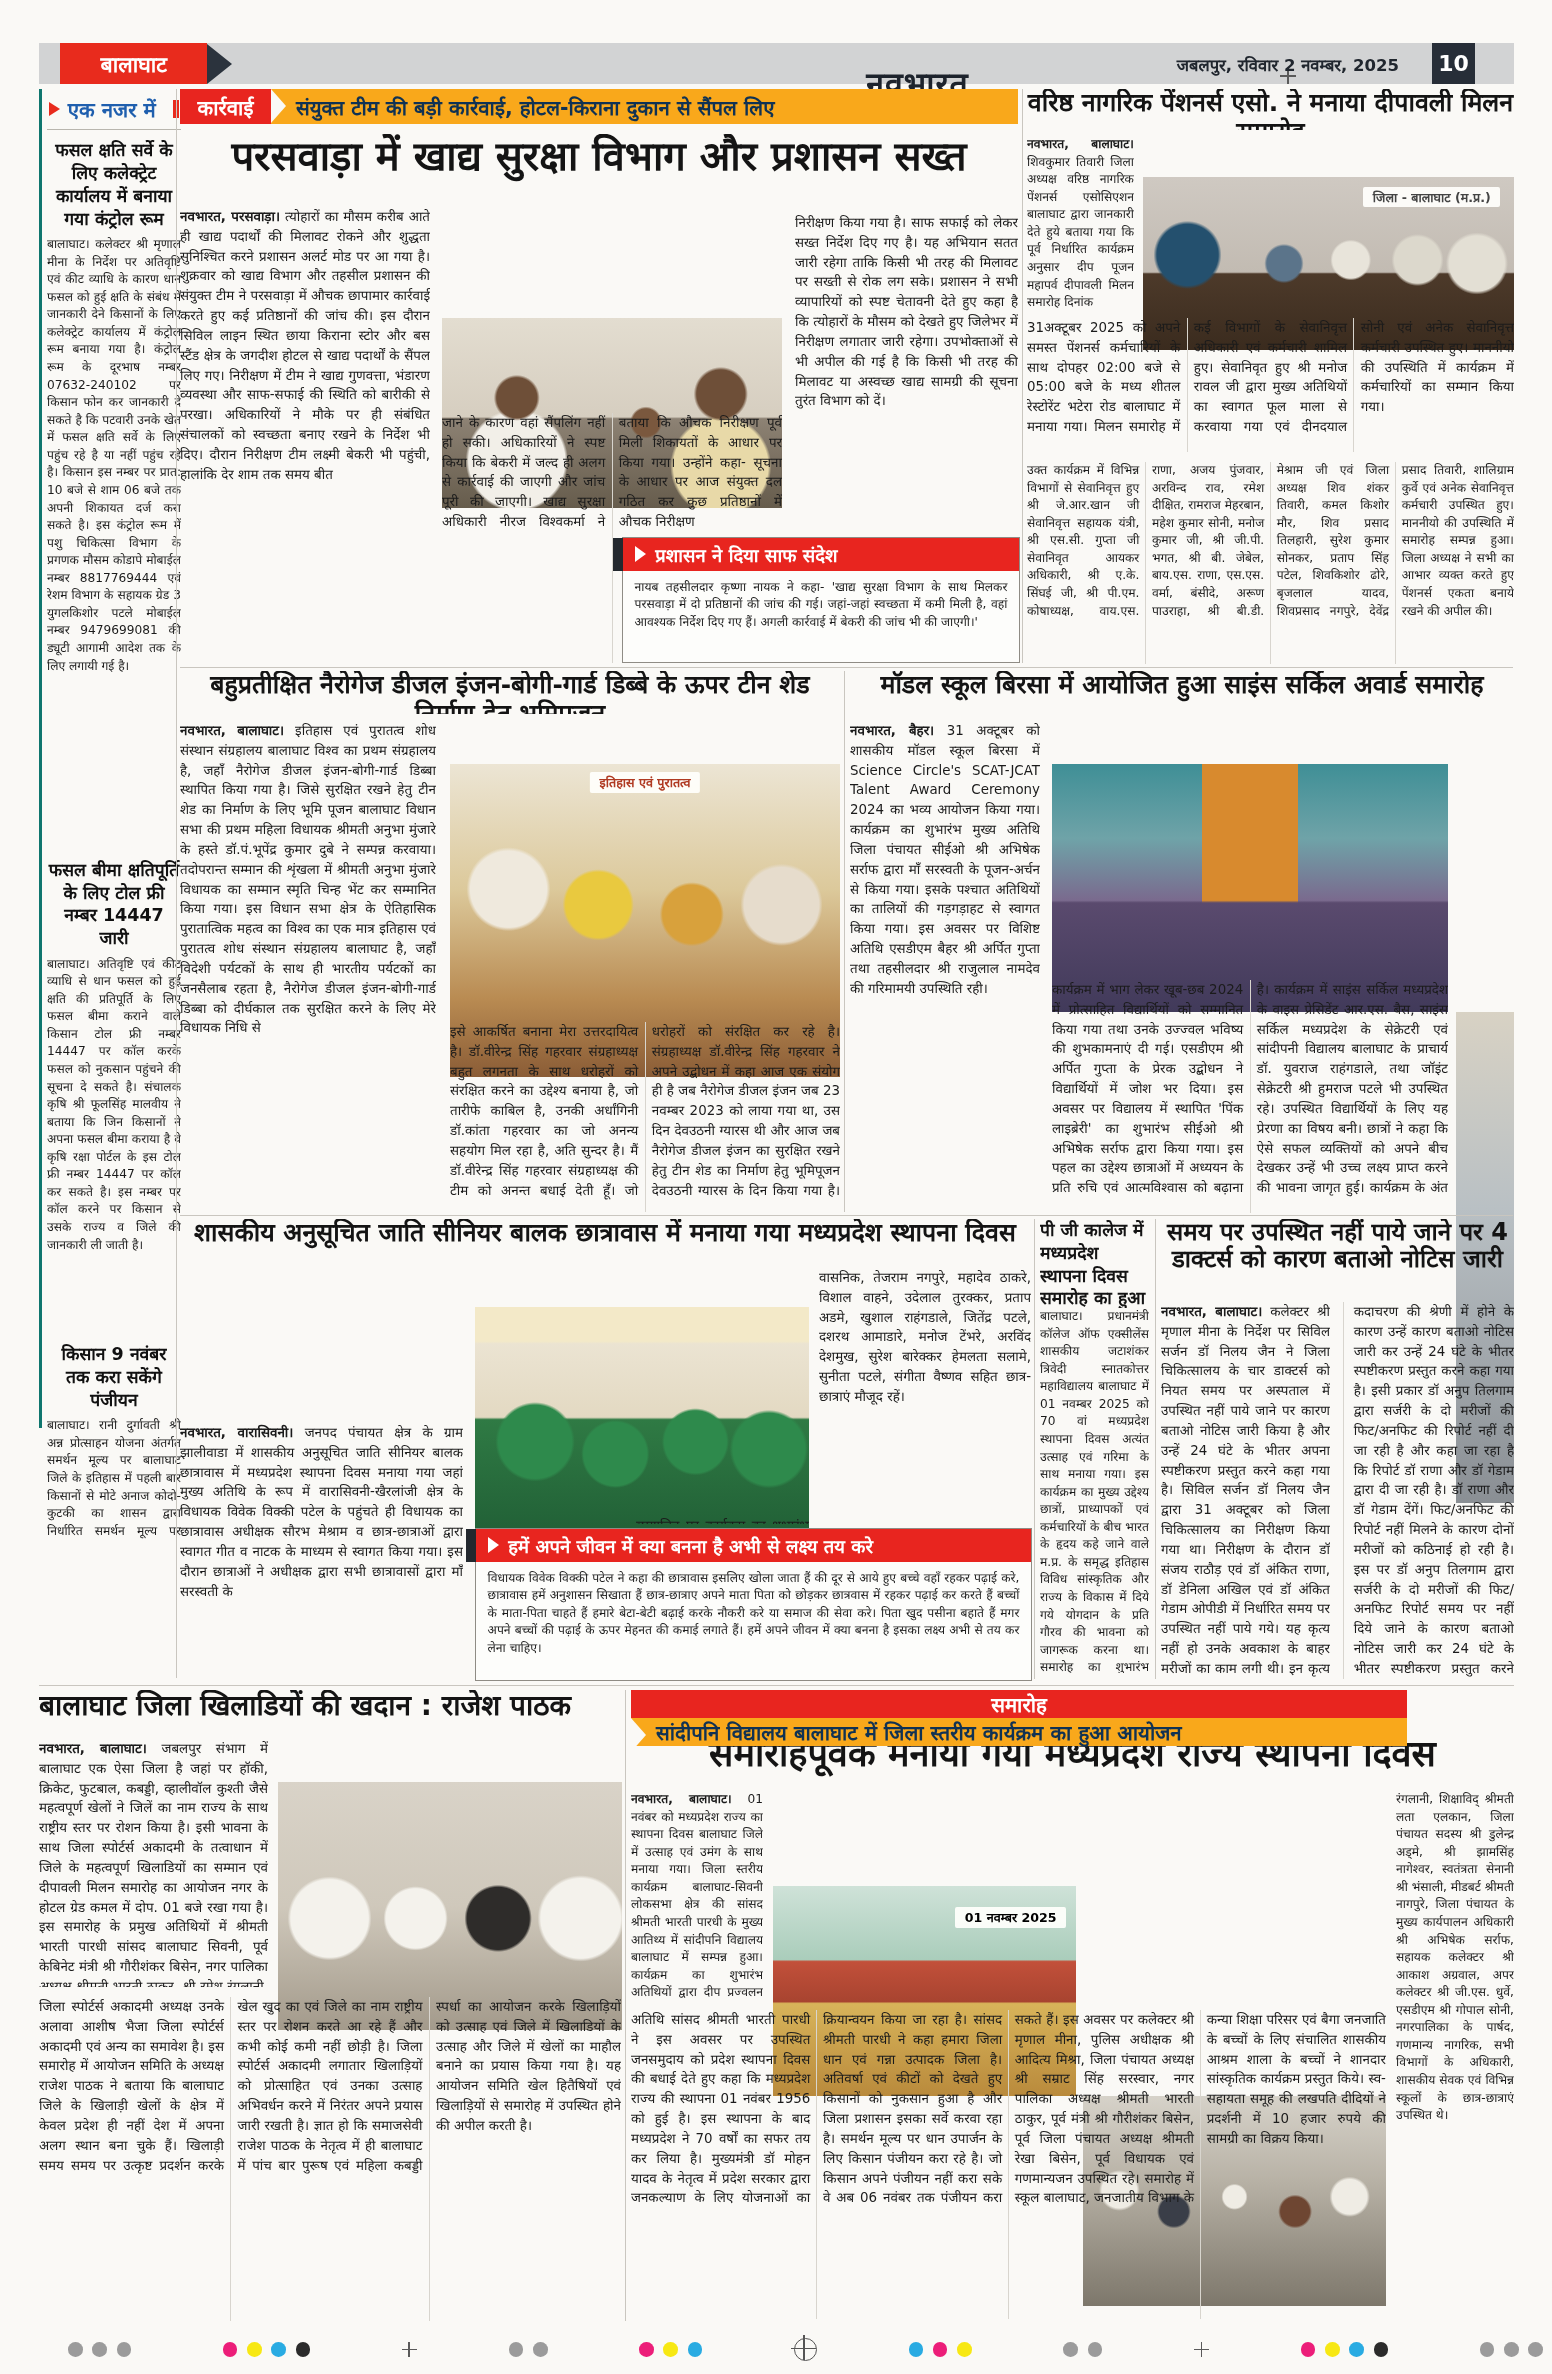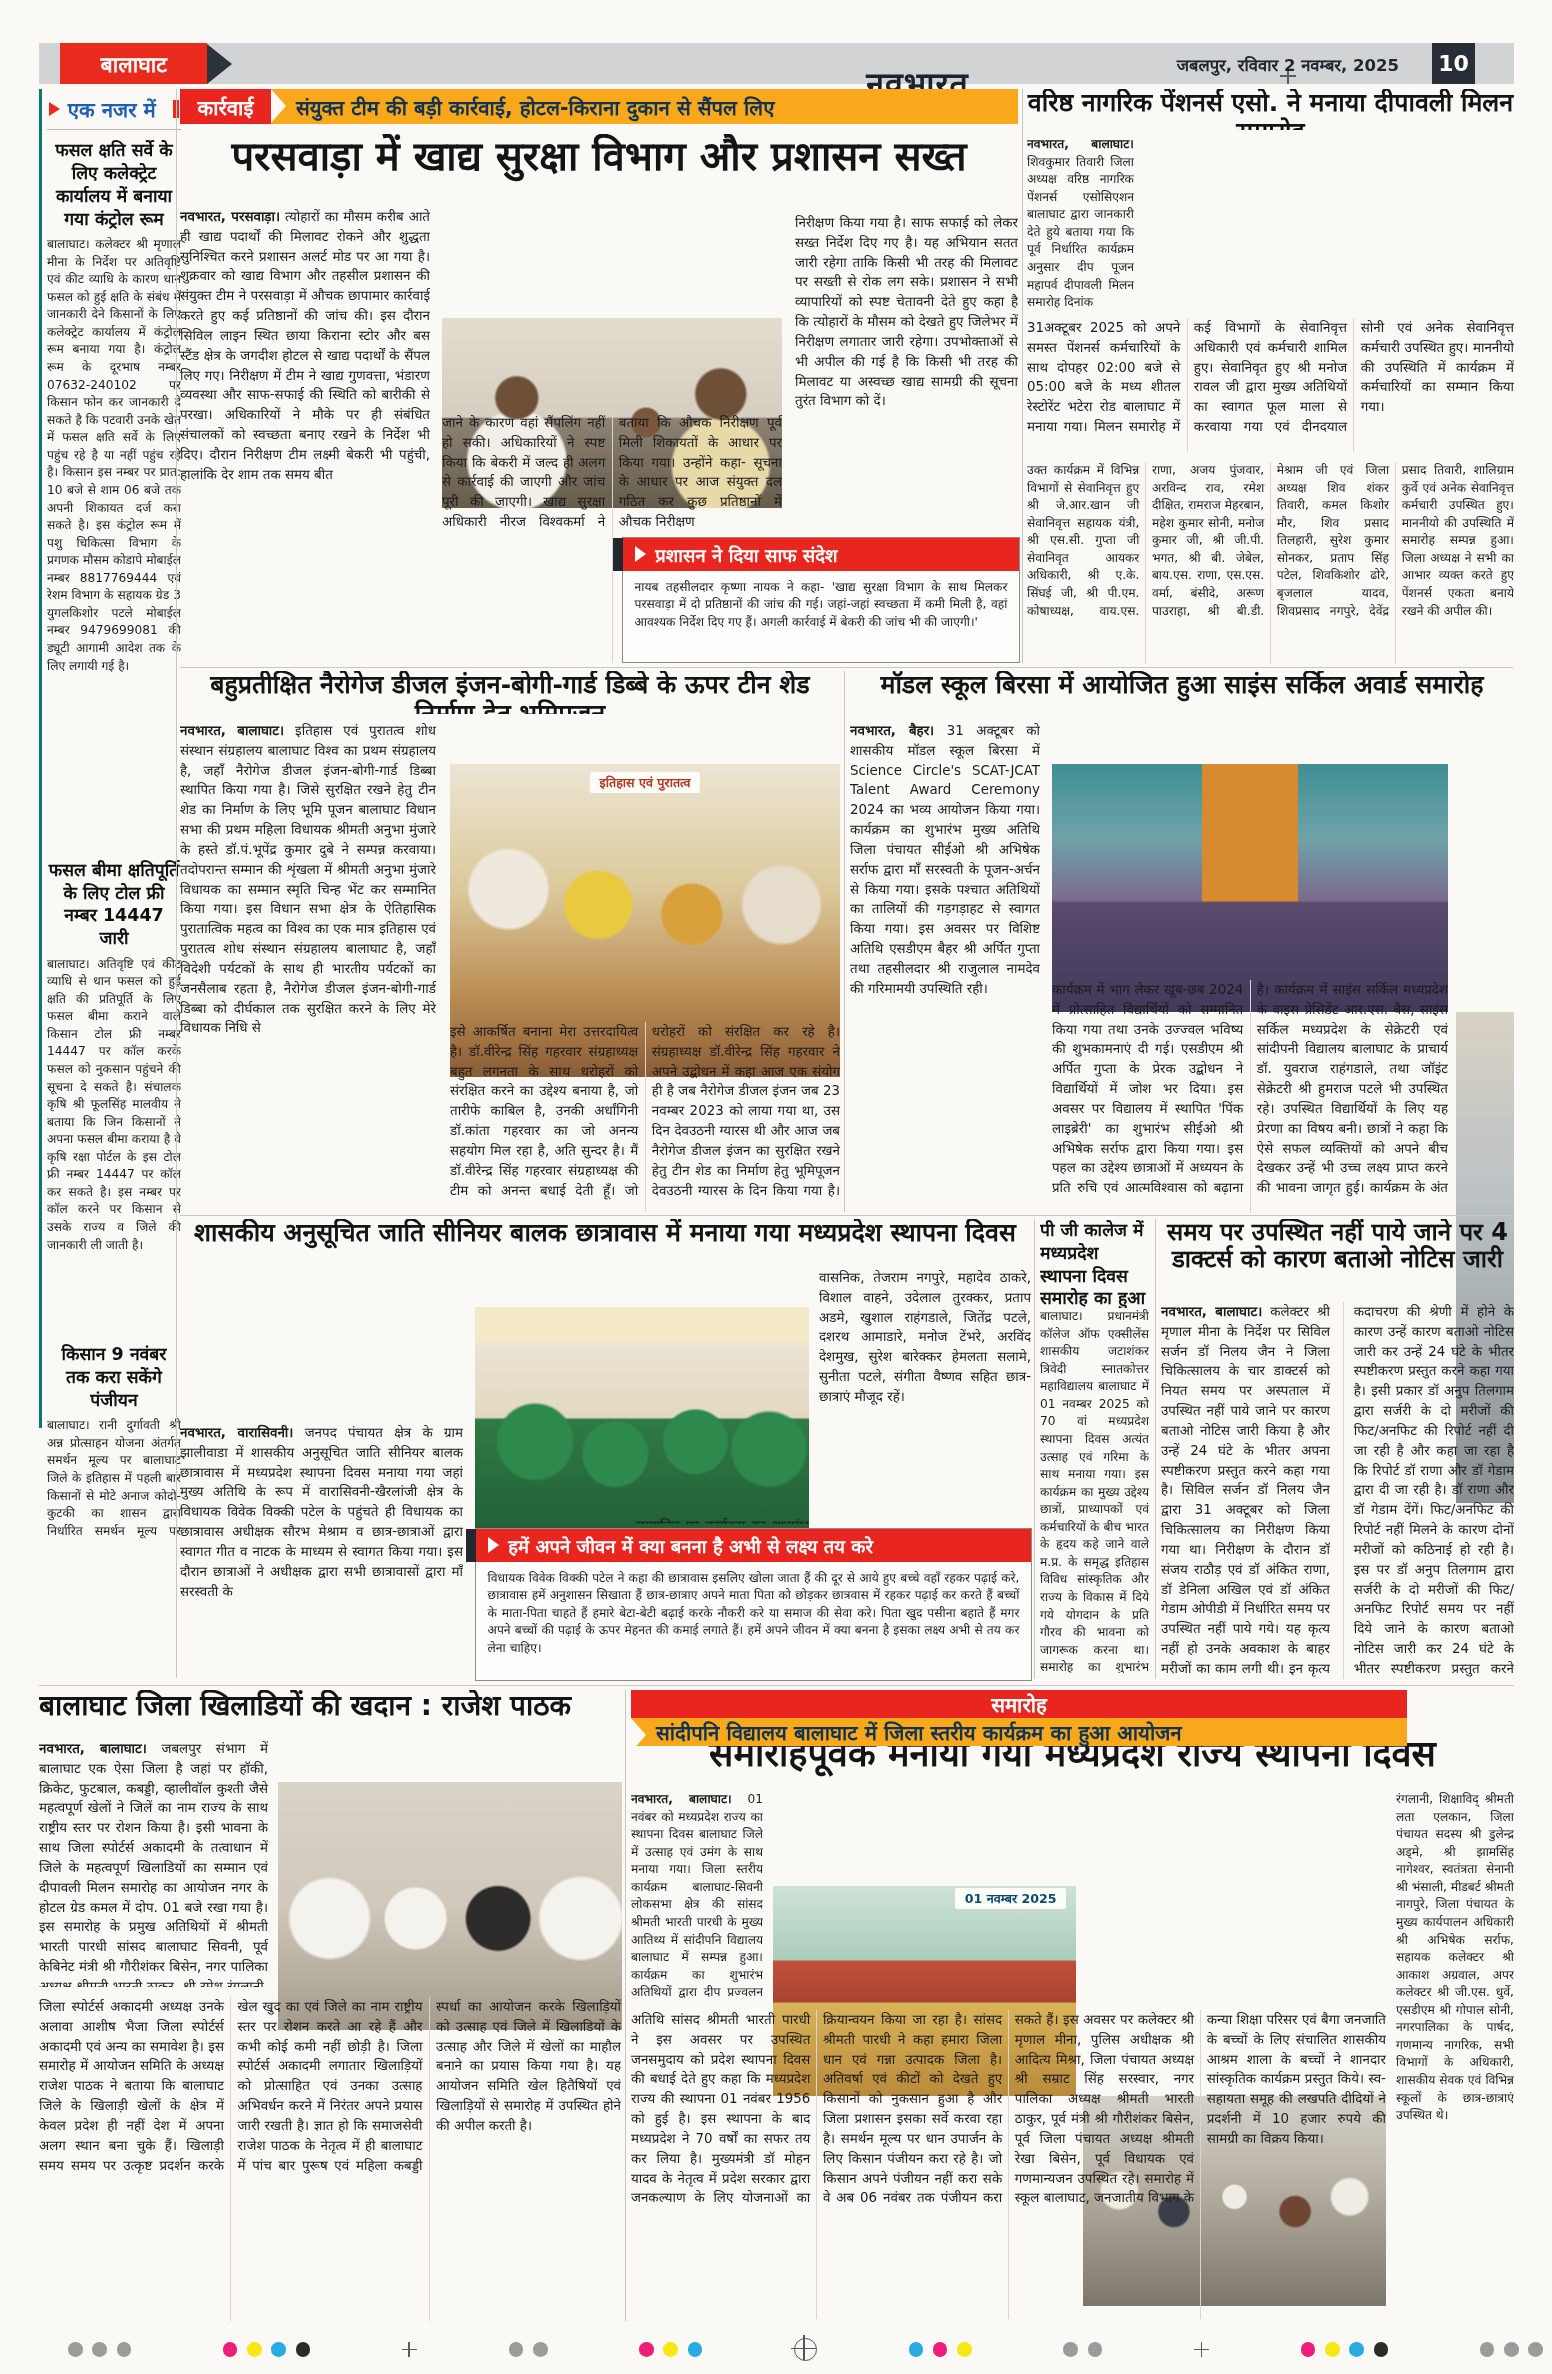--- a/index.html
+++ b/index.html
@@ -122,20 +122,23 @@
         </div>
       <div class="nb-body body-text small" style="height:82px;">नायब तहसीलदार कृष्णा नायक ने कहा- 'खाद्य सुरक्षा विभाग के साथ मिलकर परसवाड़ा में दो प्रतिष्ठानों की जांच की गई। जहां-जहां स्वच्छता में कमी मिली है, वहां आवश्यक निर्देश दिए गए हैं। अगली कार्रवाई में बेकरी की जांच भी की जाएगी।'</div>
     </div>
   </div>
 
   <div class="abs" style="left:1027px;top:89px;width:487px;height:574px;">
     <div class="hl" style="font-size:25px;text-align:center;height:41px;overflow:hidden;">वरिष्ठ नागरिक पेंशनर्स एसो. ने मनाया दीपावली मिलन समारोह</div>
     <div class="abs body-text small" style="left:0;top:47px;width:107px;height:173px;">
       <span class="byline">नवभारत, बालाघाट।</span> <span>शिवकुमार तिवारी जिला अध्यक्ष वरिष्ठ नागरिक पेंशनर्स एसोसिएशन बालाघाट द्वारा जानकारी देते हुये बताया गया कि पूर्व निर्धारित कार्यक्रम अनुसार दीप पूजन महापर्व दीपावली मिलन समारोह दिनांक</span>
     </div>
+    <div class="abs photo ph-meet" style="left:116px;top:47px;width:371px;height:173px;">
+      <div class="photo-banner" style="right:13.6px;top:9.7px;color:#444;">जिला - बालाघाट (म.प्र.)</div>
+    </div>
     <div class="abs body-text cols3" style="left:0;top:229px;width:487px;height:134px;">31अक्टूबर 2025 को अपने समस्त पेंशनर्स कर्मचारियों के साथ दोपहर 02:00 बजे से 05:00 बजे के मध्य शीतल रेस्टोरेंट भटेरा रोड बालाघाट में मनाया गया। मिलन समारोह में कई विभागों के सेवानिवृत्त अधिकारी एवं कर्मचारी शामिल हुए। सेवानिवृत हुए श्री मनोज रावल जी द्वारा मुख्य अतिथियों का स्वागत फूल माला से करवाया गया एवं दीनदयाल सोनी एवं अनेक सेवानिवृत्त कर्मचारी उपस्थित हुए। माननीयो की उपस्थिति में कार्यक्रम में कर्मचारियों का सम्मान किया गया।</div>
     <div class="abs body-text small cols4" style="left:0;top:373px;width:487px;height:202px;">उक्त कार्यक्रम में विभिन्न विभागों से सेवानिवृत्त हुए श्री जे.आर.खान जी सेवानिवृत्त सहायक यंत्री, श्री एस.सी. गुप्ता जी सेवानिवृत आयकर अधिकारी, श्री ए.के. सिंघई जी, श्री पी.एम. कोषाध्यक्ष, वाय.एस. राणा, अजय पुंजवार, अरविन्द राव, रमेश दीक्षित, रामराज मेहरबान, महेश कुमार सोनी, मनोज कुमार जी, श्री जी.पी. भगत, श्री बी. जेबेल, बाय.एस. राणा, एस.एस. वर्मा, बंसीदे, अरूण पाउराहा, श्री बी.डी. मेश्राम जी एवं जिला अध्यक्ष शिव शंकर तिवारी, कमल किशोर मौर, शिव प्रसाद तिलहारी, सुरेश कुमार सोनकर, प्रताप सिंह पटेल, शिवकिशोर ढोरे, बृजलाल यादव, शिवप्रसाद नगपुरे, देवेंद्र प्रसाद तिवारी, शालिग्राम कुर्वे एवं अनेक सेवानिवृत्त कर्मचारी उपस्थित हुए। माननीयो की उपस्थिति में समारोह सम्पन्न हुआ। जिला अध्यक्ष ने सभी का आभार व्यक्त करते हुए पेंशनर्स एकता बनाये रखने की अपील की।</div>
   </div>
 
   <div class="abs" style="left:180px;top:671px;width:660px;height:541px;">
     <div class="hl" style="font-size:25px;text-align:center;height:43px;overflow:hidden;">बहुप्रतीक्षित नैरोगेज डीजल इंजन-बोगी-गार्ड डिब्बे के ऊपर टीन शेड निर्माण हेतु भूमिपूजन</div>
     <div class="abs body-text" style="left:0;top:50px;width:256px;height:491px;">
       <span class="byline">नवभारत, बालाघाट।</span> <span>इतिहास एवं पुरातत्व शोध संस्थान संग्रहालय बालाघाट विश्व का प्रथम संग्रहालय है, जहाँ नैरोगेज डीजल इंजन-बोगी-गार्ड डिब्बा स्थापित किया गया है। जिसे सुरक्षित रखने हेतु टीन शेड का निर्माण के लिए भूमि पूजन बालाघाट विधान सभा की प्रथम महिला विधायक श्रीमती अनुभा मुंजारे के हस्ते डॉ.पं.भूपेंद्र कुमार दुबे ने सम्पन्न करवाया। तदोपरान्त सम्मान की शृंखला में श्रीमती अनुभा मुंजारे विधायक का सम्मान स्मृति चिन्ह भेंट कर सम्मानित किया गया। इस विधान सभा क्षेत्र के ऐतिहासिक पुरातात्विक महत्व का विश्व का एक मात्र इतिहास एवं पुरातत्व शोध संस्थान संग्रहालय बालाघाट है, जहाँ विदेशी पर्यटकों के साथ ही भारतीय पर्यटकों का जनसैलाब रहता है, नैरोगेज डीजल इंजन-बोगी-गार्ड डिब्बा को दीर्घकाल तक सुरक्षित करने के लिए मेरे विधायक निधि से</span>
     </div>
     <div class="abs photo ph-museum" style="left:270px;top:50px;width:390px;height:313px;">
@@ -197,21 +200,21 @@
   <div class="abs" style="left:631px;top:1690px;width:883px;height:631px;">
     <div class="kicker" style="width:776px;flex-direction:column;">
       <div class="kicker-badge">समारोह</div>
       <div class="kicker-strip">सांदीपनि विद्यालय बालाघाट में जिला स्तरीय कार्यक्रम का हुआ आयोजन</div>
     </div>
     <div class="hl" style="font-size:36px;text-align:center;margin-top:7.8px;height:52px;overflow:hidden;">समारोहपूर्वक मनाया गया मध्यप्रदेश राज्य स्थापना दिवस</div>
     <div class="abs body-text small" style="left:0;top:101px;width:132px;height:210px;">
       <span class="byline">नवभारत, बालाघाट।</span> <span>01 नवंबर को मध्यप्रदेश राज्य का स्थापना दिवस बालाघाट जिले में उत्साह एवं उमंग के साथ मनाया गया। जिला स्तरीय कार्यक्रम बालाघाट-सिवनी लोकसभा क्षेत्र की सांसद श्रीमती भारती पारधी के मुख्य आतिथ्य में सांदीपनि विद्यालय बालाघाट में सम्पन्न हुआ। कार्यक्रम का शुभारंभ अतिथियों द्वारा दीप प्रज्वलन के पश्चात मध्यप्रदेश गान के साथ किया गया।</span>
     </div>
     <div class="abs photo ph-stage" style="left:142px;top:101px;width:303px;height:210px;">
-      <div class="photo-banner" style="right:9.7px;top:2px;color:#0c4a6e;">01 नवम्बर 2025</div>
+      <div class="photo-banner" style="right:9.7px;top:21px;color:#000000;">01 नवम्बर 2025</div>
     </div>
     <div class="abs photo ph-crowd" style="left:452px;top:101px;width:303px;height:210px;"></div>
     <div class="abs body-text small" style="left:765px;top:101px;width:118px;height:524px;">रंगलानी, शिक्षाविद् श्रीमती लता एलकान, जिला पंचायत सदस्य श्री डुलेन्द्र अड्मे, श्री झामसिंह नागेश्वर, स्वतंत्रता सेनानी श्री भंसाली, मीडबर्ट श्रीमती नागपुरे, जिला पंचायत के मुख्य कार्यपालन अधिकारी श्री अभिषेक सर्राफ, सहायक कलेक्टर श्री आकाश अग्रवाल, अपर कलेक्टर श्री जी.एस. धुर्वे, एसडीएम श्री गोपाल सोनी, नगरपालिका के पार्षद, गणमान्य नागरिक, सभी विभागों के अधिकारी, शासकीय सेवक एवं विभिन्न स्कूलों के छात्र-छात्राएं उपस्थित थे।</div>
     <div class="abs body-text cols4" style="left:0;top:320px;width:755px;height:309px;">अतिथि सांसद श्रीमती भारती पारधी ने इस अवसर पर उपस्थित जनसमुदाय को प्रदेश स्थापना दिवस की बधाई देते हुए कहा कि मध्यप्रदेश राज्य की स्थापना 01 नवंबर 1956 को हुई है। इस स्थापना के बाद मध्यप्रदेश ने 70 वर्षों का सफर तय कर लिया है। मुख्यमंत्री डॉ मोहन यादव के नेतृत्व में प्रदेश सरकार द्वारा जनकल्याण के लिए योजनाओं का क्रियान्वयन किया जा रहा है। सांसद श्रीमती पारधी ने कहा हमारा जिला धान एवं गन्ना उत्पादक जिला है। अतिवर्षा एवं कीटों को देखते हुए किसानों को नुकसान हुआ है और जिला प्रशासन इसका सर्वे करवा रहा है। समर्थन मूल्य पर धान उपार्जन के लिए किसान पंजीयन करा रहे है। जो किसान अपने पंजीयन नहीं करा सके वे अब 06 नवंबर तक पंजीयन करा सकते हैं। इस अवसर पर कलेक्टर श्री मृणाल मीना, पुलिस अधीक्षक श्री आदित्य मिश्रा, जिला पंचायत अध्यक्ष श्री सम्राट सिंह सरस्वार, नगर पालिका अध्यक्ष श्रीमती भारती ठाकुर, पूर्व मंत्री श्री गौरीशंकर बिसेन, पूर्व जिला पंचायत अध्यक्ष श्रीमती रेखा बिसेन, पूर्व विधायक एवं गणमान्यजन उपस्थित रहे। समारोह में स्कूल बालाघाट, जनजातीय विभाग के कन्या शिक्षा परिसर एवं बैगा जनजाति के बच्चों के लिए संचालित शासकीय आश्रम शाला के बच्चों ने शानदार सांस्कृतिक कार्यक्रम प्रस्तुत किये। स्व-सहायता समूह की लखपति दीदियों ने प्रदर्शनी में 10 हजार रुपये की सामग्री का विक्रय किया।</div>
   </div>
 
   <div class="abs vrule" style="left:1022px;top:89px;height:574px;"></div>
   <div class="abs hrule" style="left:180px;top:667px;width:1333px;"></div>
   <div class="abs vrule" style="left:844px;top:671px;height:541px;"></div>
   <div class="abs hrule" style="left:180px;top:1215px;width:1333px;"></div>

